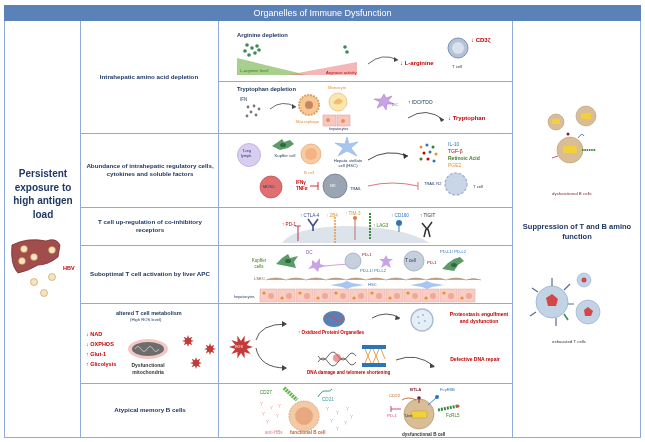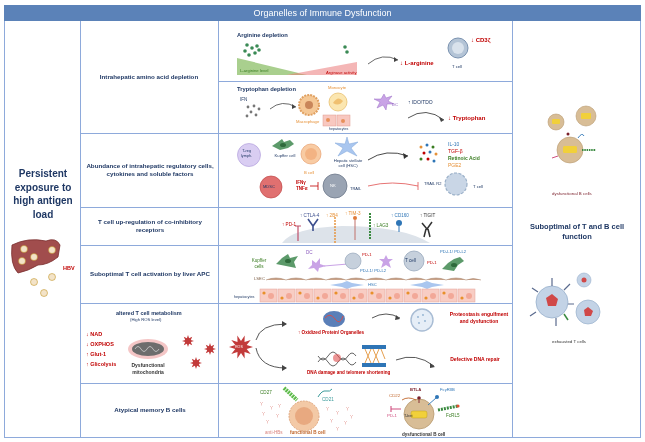--- a/index.html
+++ b/index.html
@@ -433,21 +433,21 @@
       <rect x="43" y="13" width="10" height="6" rx="1" fill="#f1d03a"></rect>
   <circle cx="32" cy="50" r="13" fill="#d8bd96" stroke="#b89a70" stroke-width="0.6"></circle>
       <rect x="25" y="46" width="14" height="7" rx="1.5" fill="#f1d03a"></rect>
   <path d="M44,50 L58,50" stroke="#3a8a40" stroke-width="2" stroke-dasharray="1.5 0.8"></path>
       <circle cx="30" cy="34" r="1.5" fill="#7a1f2a"></circle>
       <path d="M20,56 L14,58" stroke="#d05080" stroke-width="1"></path>
       <path d="M40,38 Q44,32 46,36" fill="none" stroke="#2e75b6" stroke-width="0.9"></path>
     </g>
 </svg>
 <div class="t" style="left:552px;top:191px;font-size:4.4px;color:#7a1f2a">dysfunctional B cells</div>
-<div class="lbl" style="left:516px;top:216px;width:122px;height:32px;font-size:7.5px">Suboptimal of T and B cell function</div>
+<div class="lbl" style="left:516px;top:216px;width:122px;height:32px;font-size:7.5px">Suppression of T and B amino function</div>
 <svg style="left:528px;top:268px" width="80" height="64">
   <g>
       <circle cx="24" cy="34" r="16" fill="#c3d3e6" stroke="#98b0cc" stroke-width="0.8"></circle>
       <path d="M18,30 L24,26 L30,31 L28,38 L20,38Z" fill="#d04848"></path>
   <circle cx="56" cy="12" r="7" fill="#c3d3e6" stroke="#98b0cc" stroke-width="0.6"></circle>
       <circle cx="56" cy="12" r="2.5" fill="#d04848"></circle>
   <circle cx="60" cy="44" r="12" fill="#c3d3e6" stroke="#98b0cc" stroke-width="0.7"></circle>
       <path d="M56,42 L60,39 L65,43 L63,48 L57,48Z" fill="#d04848"></path>
   <path d="M10,24 L4,20 M24,18 L24,10 M36,22 L42,16 M8,44 L2,48 M28,50 L28,58 M40,36 L46,36" stroke="#5a6a8e" stroke-width="1.2"></path>
       <path d="M36,46 L40,52" stroke="#3a8a40" stroke-width="1.5"></path>

